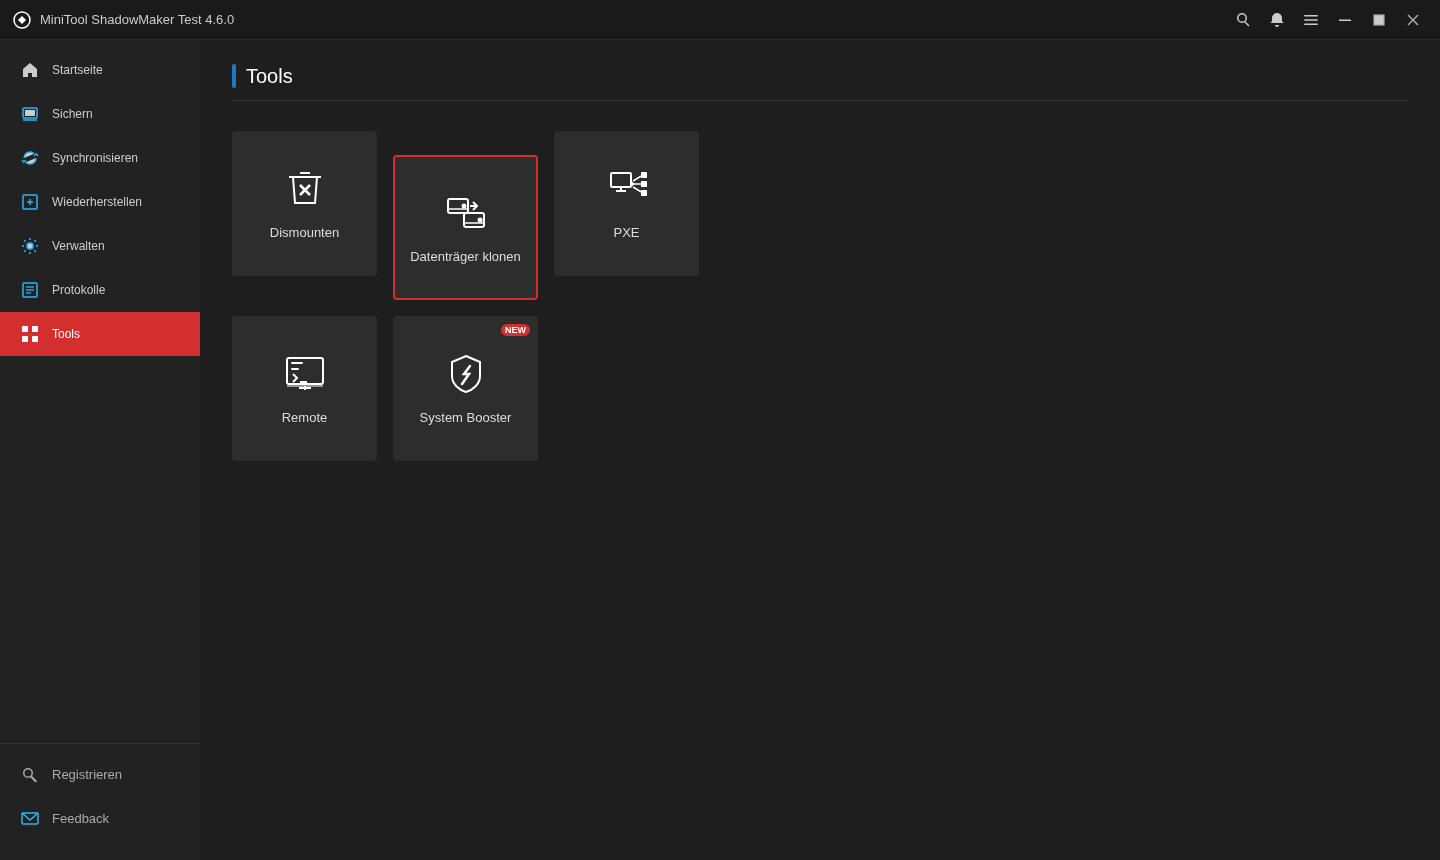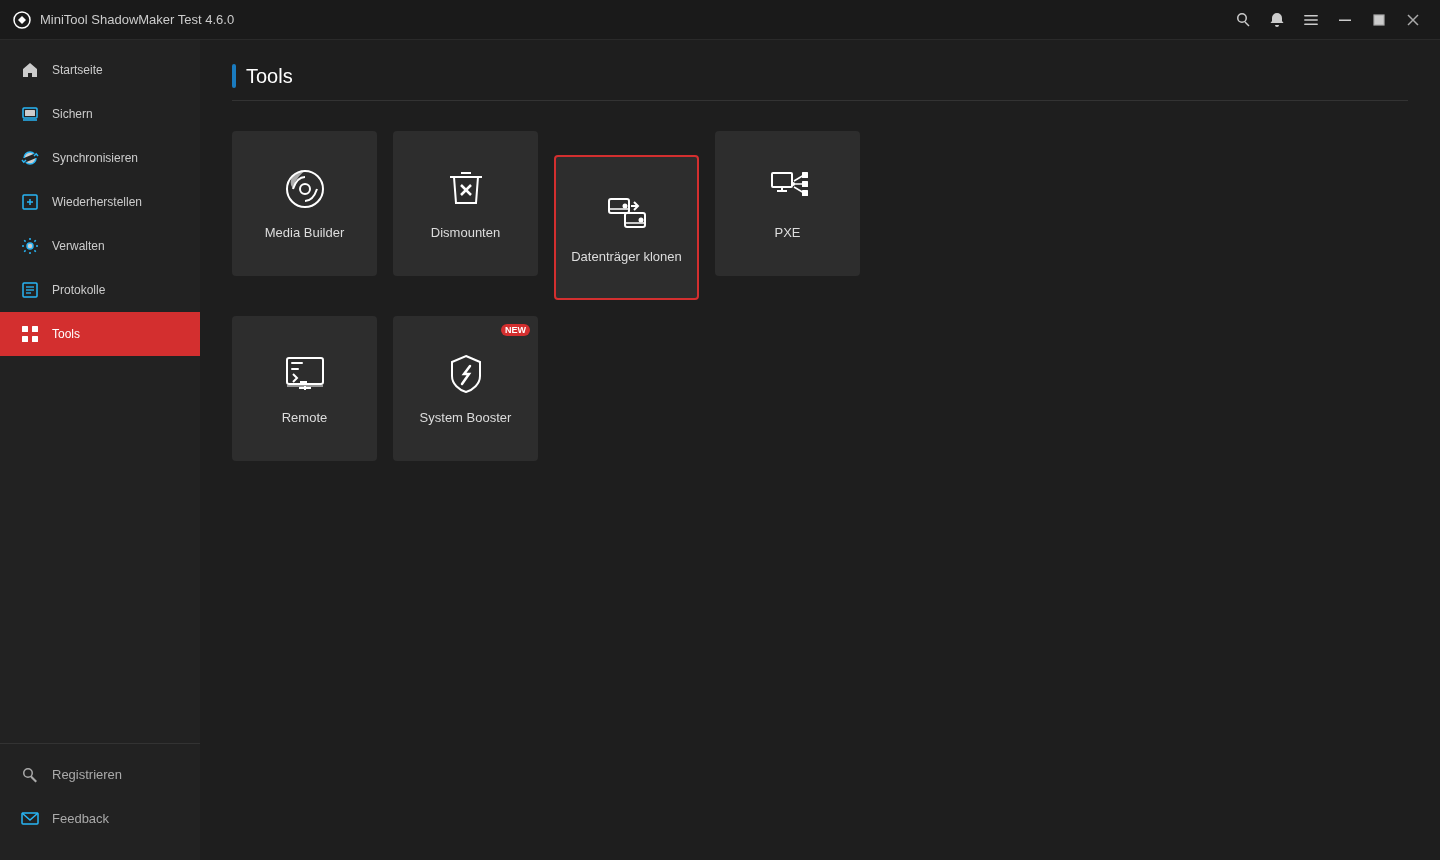--- a/index.html
+++ b/index.html
@@ -351,32 +351,20 @@
   <div class="content">
     <div class="page-header">
       <div class="page-header-accent"></div>
       <h1 class="page-title">Tools</h1>
     </div>
 
     <div class="tools-grid">
 
       <div class="tools-row">
 
-        <div class="tool-card">
-          <div class="tool-card-icon">
-            <svg width="44" height="44" viewBox="0 0 44 44" fill="white">
-              <circle cx="22" cy="22" r="18" fill="none" stroke="white" stroke-width="2"></circle>
-              <circle cx="22" cy="22" r="5" fill="none" stroke="white" stroke-width="2"></circle>
-              <path d="M10 22 Q14 10 22 10" stroke="white" stroke-width="2" fill="none"></path>
-              <path d="M22 34 Q30 34 34 22" stroke="white" stroke-width="2" fill="none"></path>
-              <path d="M8 18 C6 10 14 4 22 4 C16 8 12 14 10 22Z" fill="white" opacity="0.6"></path>
-            </svg>
-          </div>
-          <span class="tool-card-label">Media Builder</span>
-        </div>
 
 
         <div class="tool-card">
           <div class="tool-card-icon">
             <svg width="44" height="44" viewBox="0 0 44 44" fill="white">
               <path d="M10 10 L12 36 L32 36 L34 10 Z" fill="none" stroke="white" stroke-width="2"></path>
               <line x1="6" y1="10" x2="38" y2="10" stroke="white" stroke-width="2"></line>
               <path d="M17 6 L27 6" stroke="white" stroke-width="2"></path>
               <line x1="17" y1="18" x2="27" y2="28" stroke="white" stroke-width="2.5"></line>
               <line x1="27" y1="18" x2="17" y2="28" stroke="white" stroke-width="2.5"></line>

